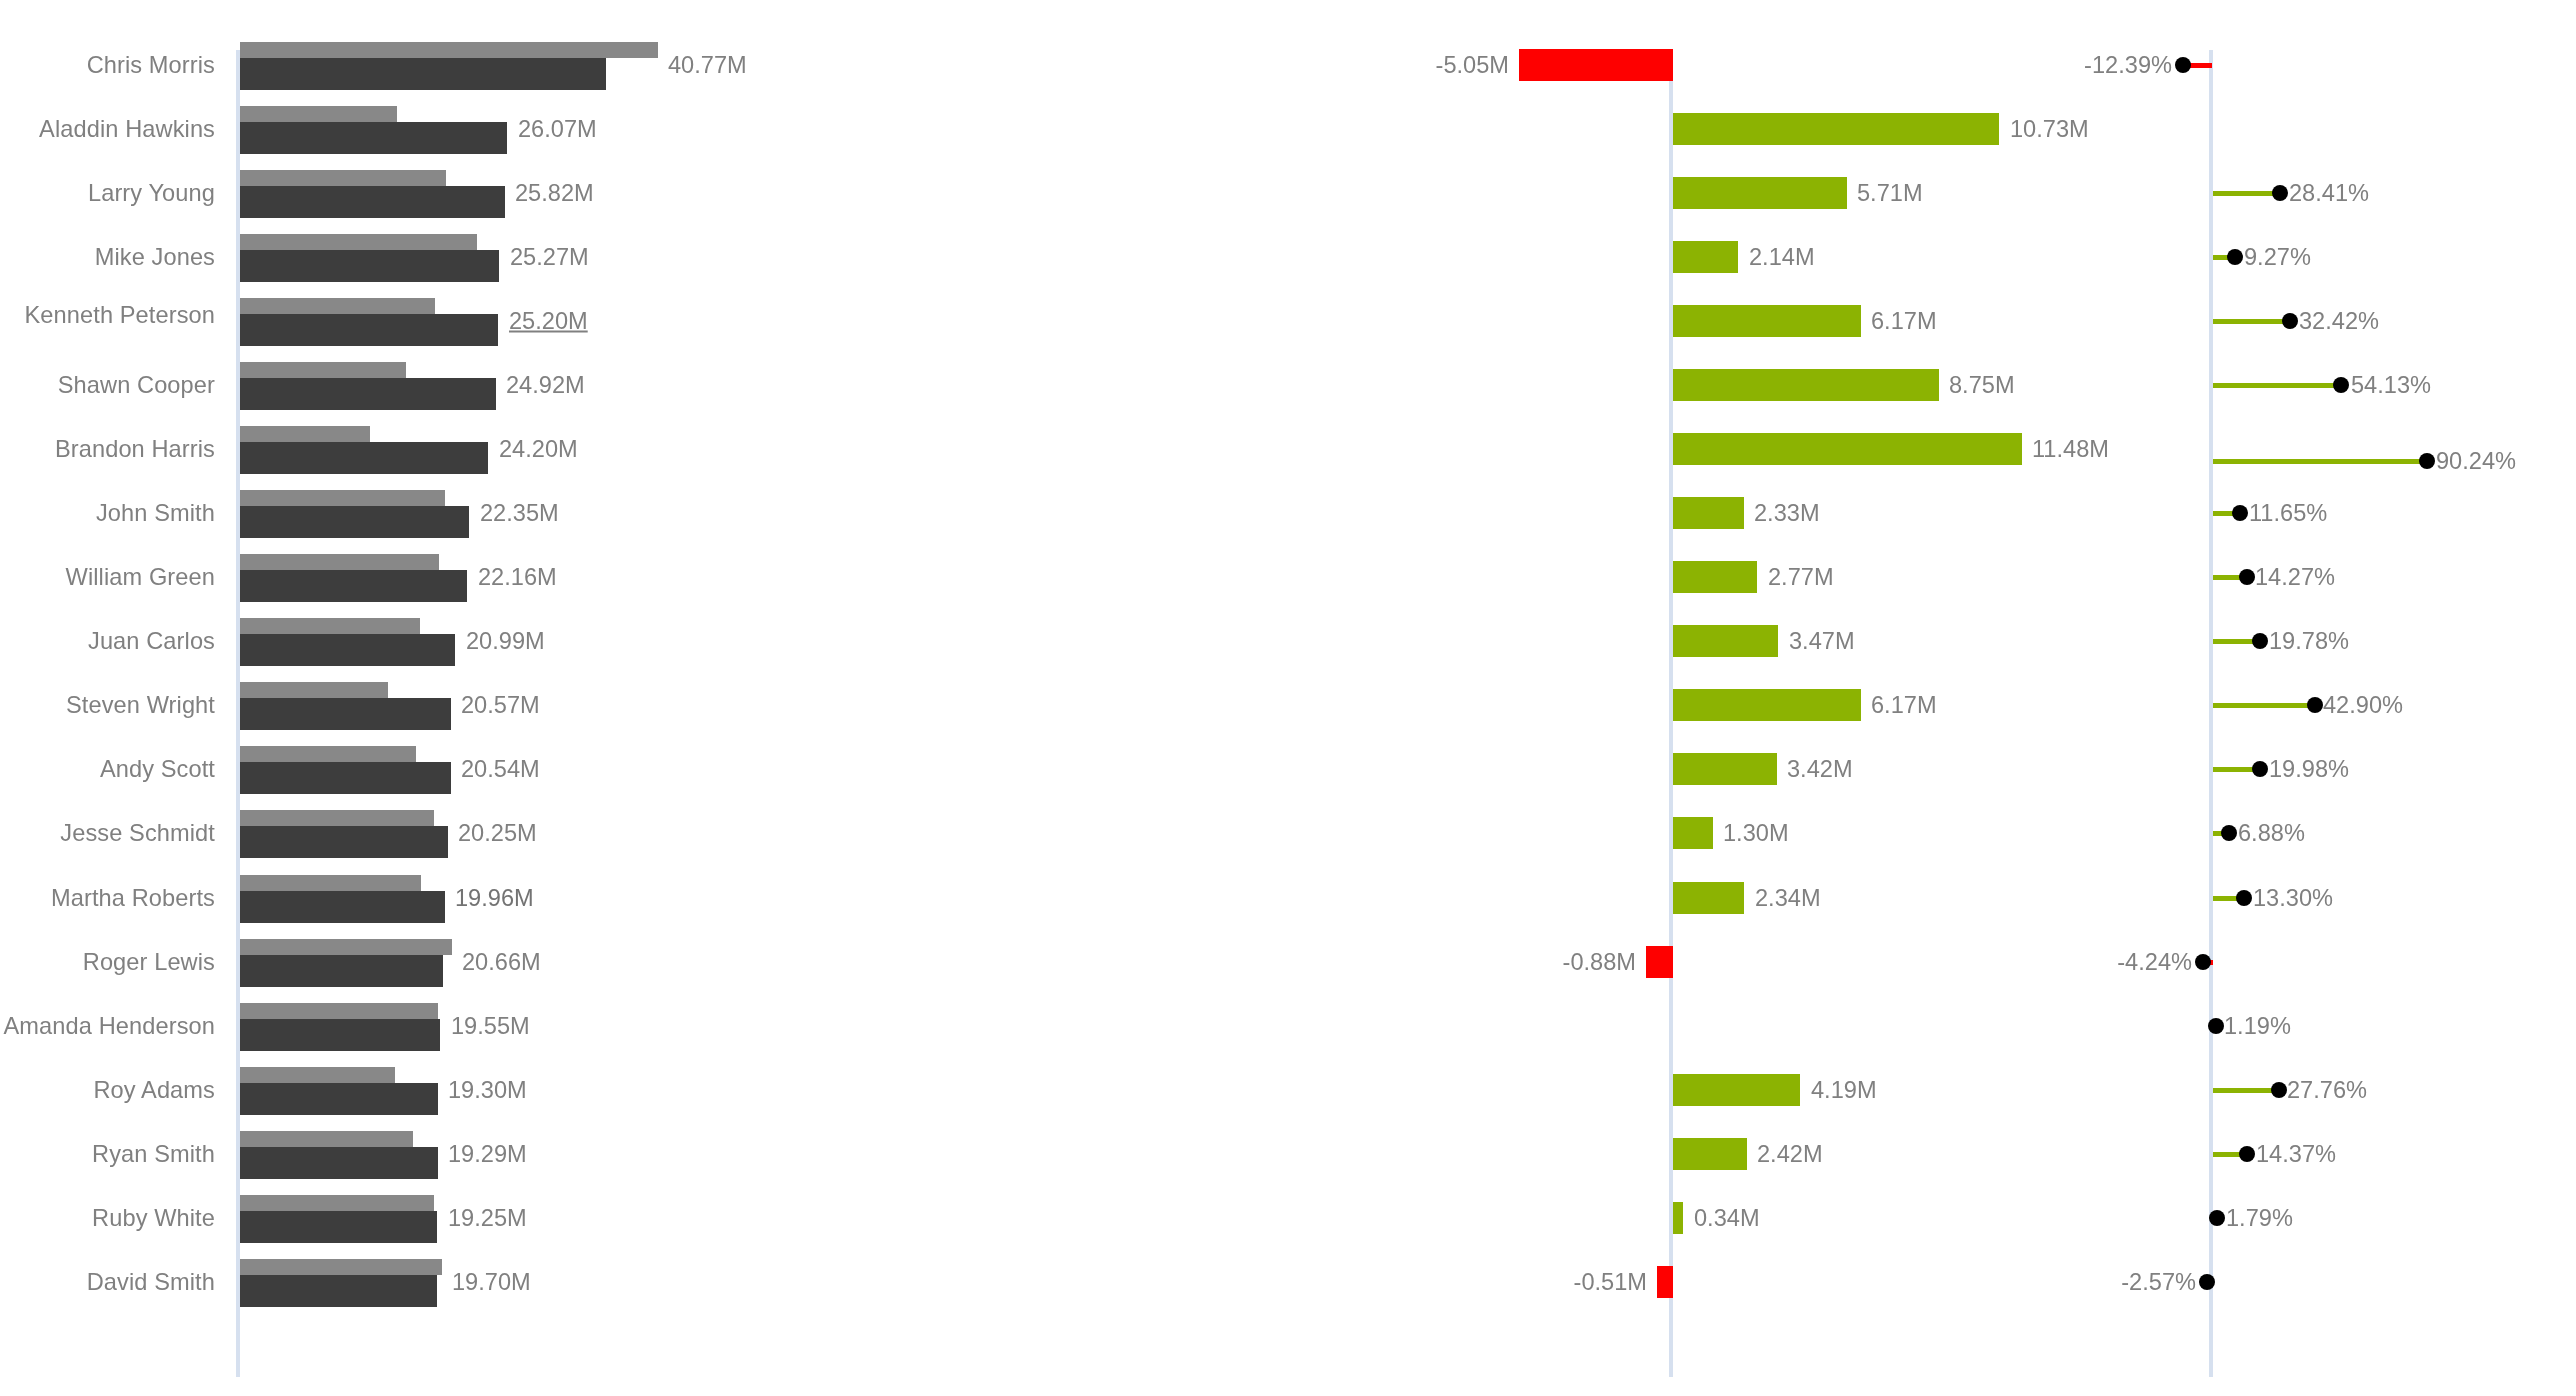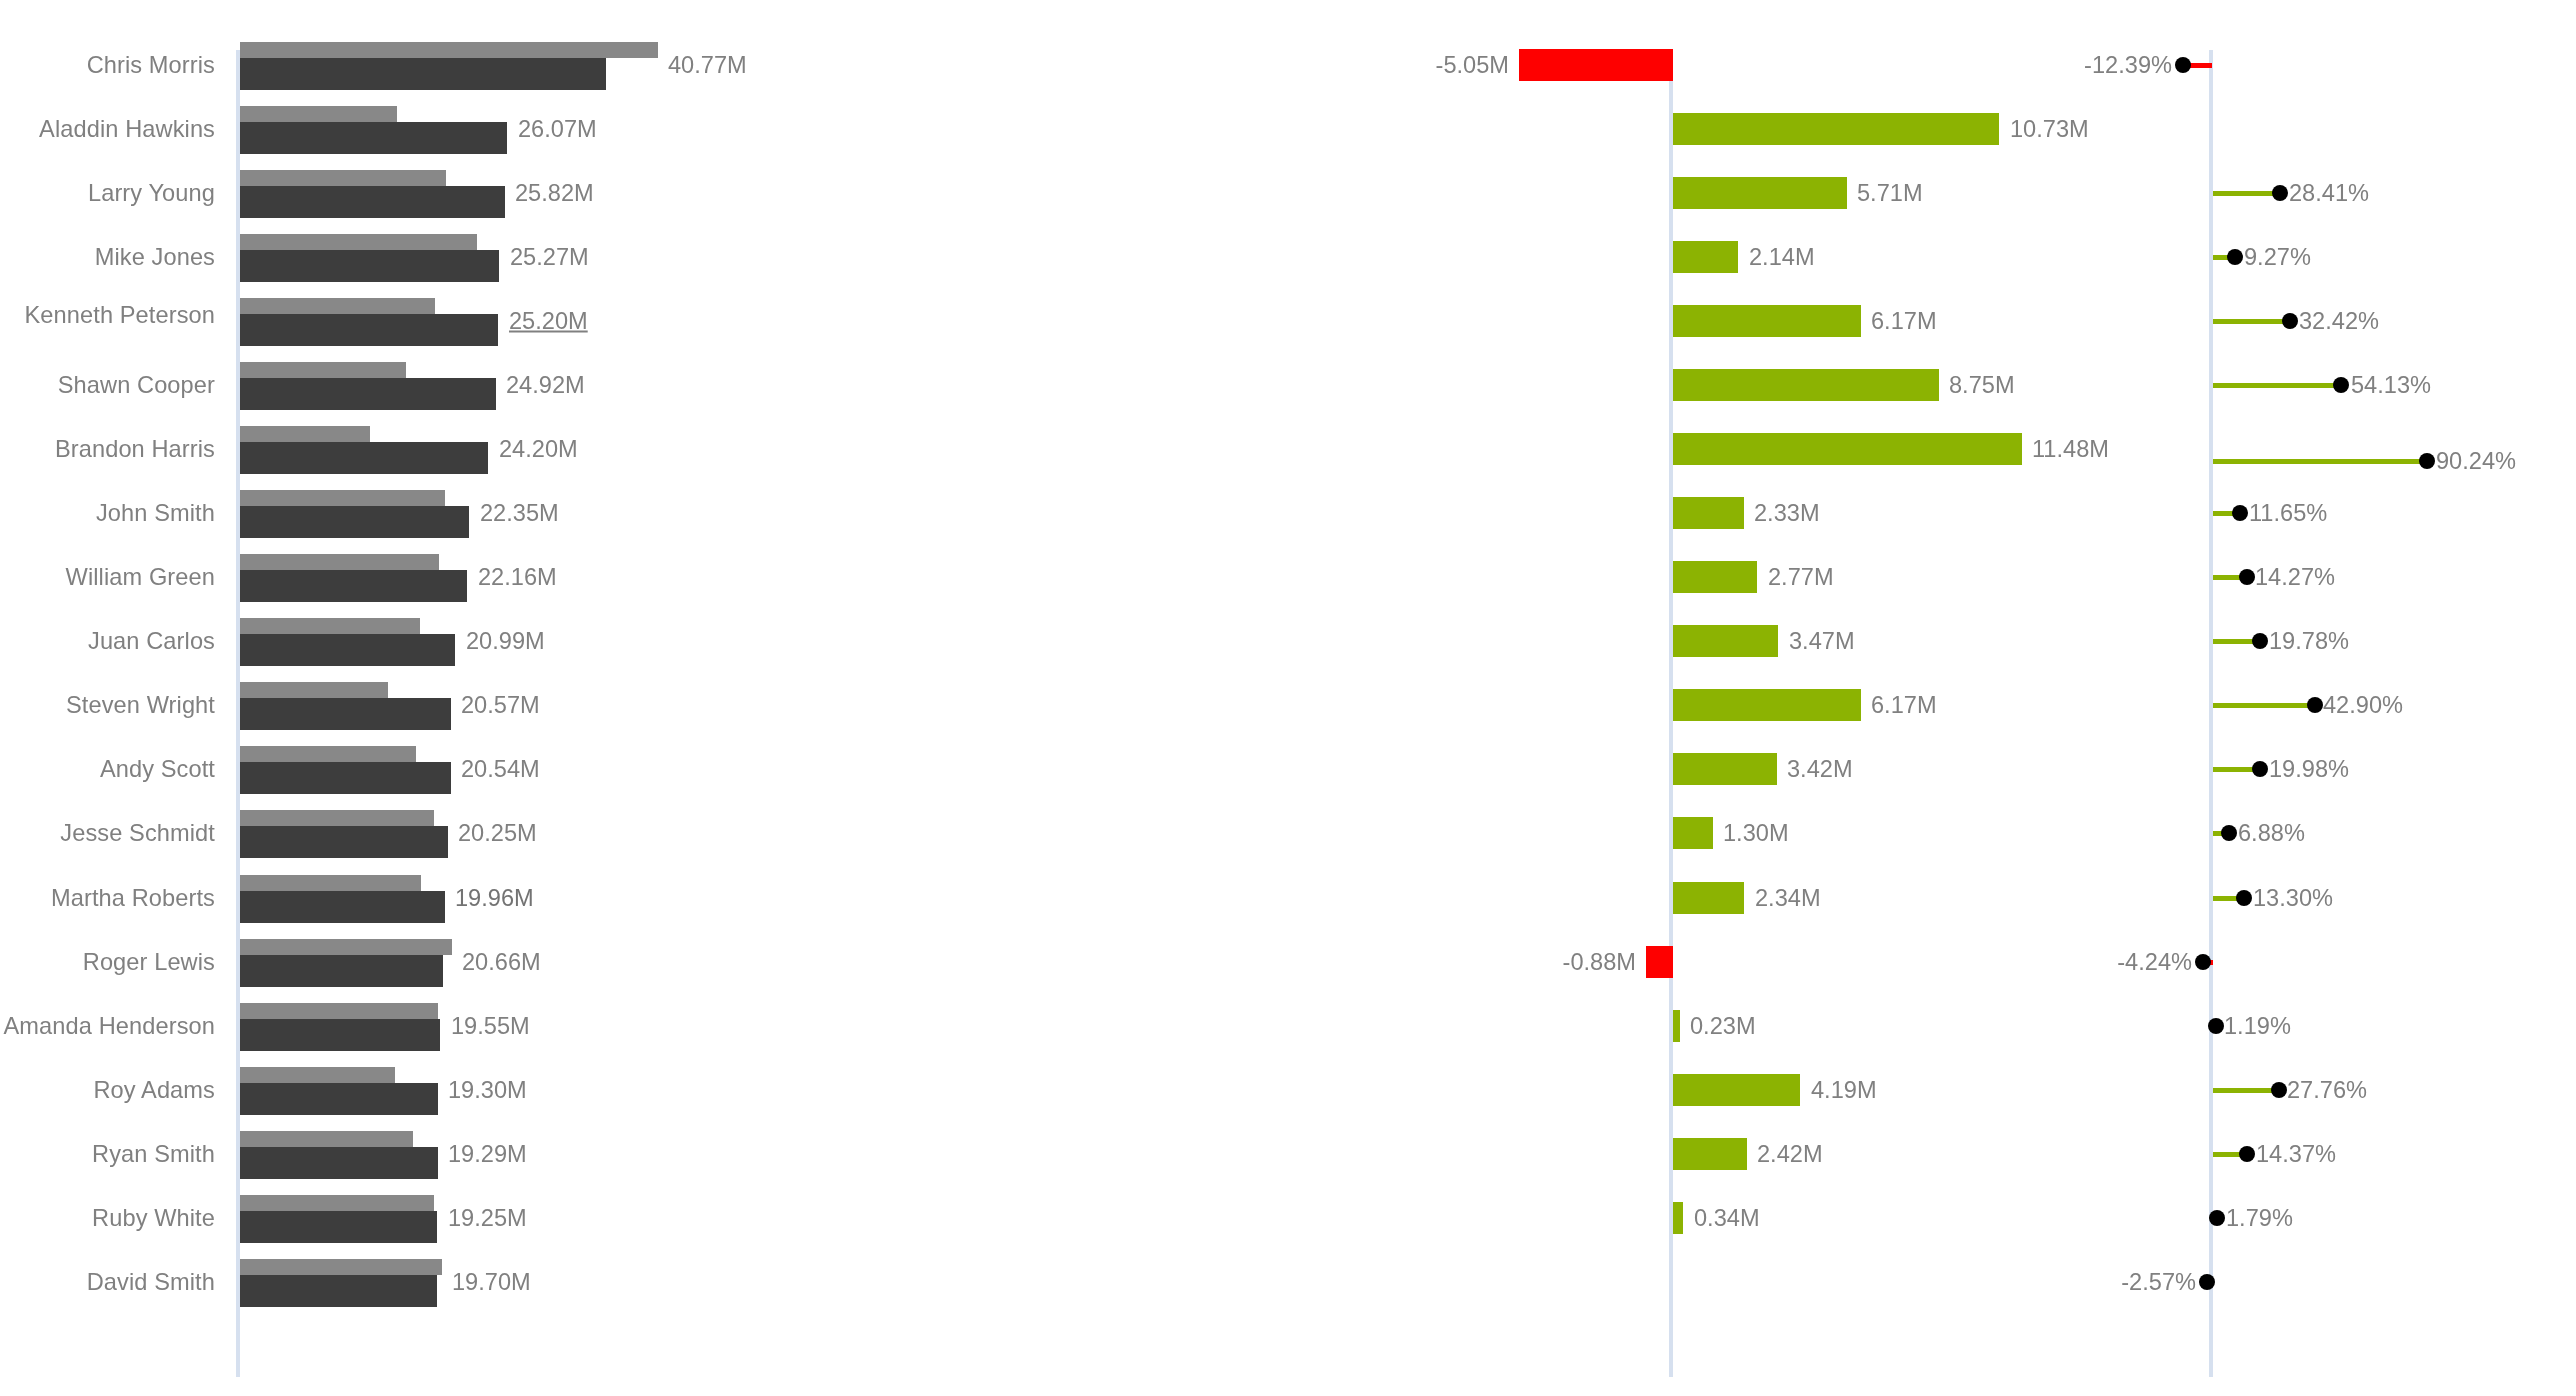--- a/index.html
+++ b/index.html
@@ -303,35 +303,35 @@
         <div class="var-lbl" style="color: rgb(128, 128, 128); left: 381px;">1.30M</div>
       </div>
       <div class="row" style="top: 866px;">
         <div class="var-bar pos" style="width: 71px; left: 331px; background: rgb(140, 179, 2);"></div>
         <div class="var-lbl" style="color: rgb(128, 128, 128); left: 413px;">2.34M</div>
       </div>
       <div class="row" style="top: 930px;">
         <div class="var-bar neg" style="width: 27px; left: 304px; background: rgb(254, 0, 0);"></div>
         <div class="var-lbl" style="color: rgb(128, 128, 128); right: 447px;">-0.88M</div>
       </div>
-      <div class="row" style="top: 994px;">
-        <div class="var-bar pos" style="width: 7px; left: 331px; background: rgb(140, 179, 2);"></div>
-        <div class="var-lbl" style="color: rgb(128, 128, 128); left: 348px;">0.23M</div>
-      </div>
       <div class="row" style="top: 1058px;">
         <div class="var-bar pos" style="width: 127px; left: 331px; background: rgb(140, 179, 2);"></div>
         <div class="var-lbl" style="color: rgb(128, 128, 128); left: 469px;">4.19M</div>
       </div>
       <div class="row" style="top: 1122px;">
         <div class="var-bar pos" style="width: 74px; left: 331px; background: rgb(140, 179, 2);"></div>
         <div class="var-lbl" style="color: rgb(128, 128, 128); left: 415px;">2.42M</div>
       </div>
       <div class="row" style="top: 1186px;">
         <div class="var-bar pos" style="width: 10.3px; left: 331px; background: rgb(140, 179, 2);"></div>
         <div class="var-lbl" style="color: rgb(128, 128, 128); left: 352px;">0.34M</div>
+      </div>
+      <div class="row" style="top: 1250px;">
+        <div class="var-bar neg" style="width: 15.5px; left: 315px; background: rgb(254, 0, 0);"></div>
+        <div class="var-lbl" style="color: rgb(128, 128, 128); right: 436px;">-0.51M</div>
       </div>
     </div>
 
   <div class="panel" id="panel-pct">
     <div class="axis-line" id="axis-pct"></div>
   <div class="row" style="top: 33px;">
         <div class="pct-line neg" style="width: 29px; left: 100px; background: rgb(254, 0, 0);"></div>
         <div class="pct-dot" style="left: 92px; background: rgb(0, 0, 0);"></div>
         <div class="pct-lbl" style="color: rgb(128, 128, 128); right: 404px;">-12.39%</div>
       </div>

